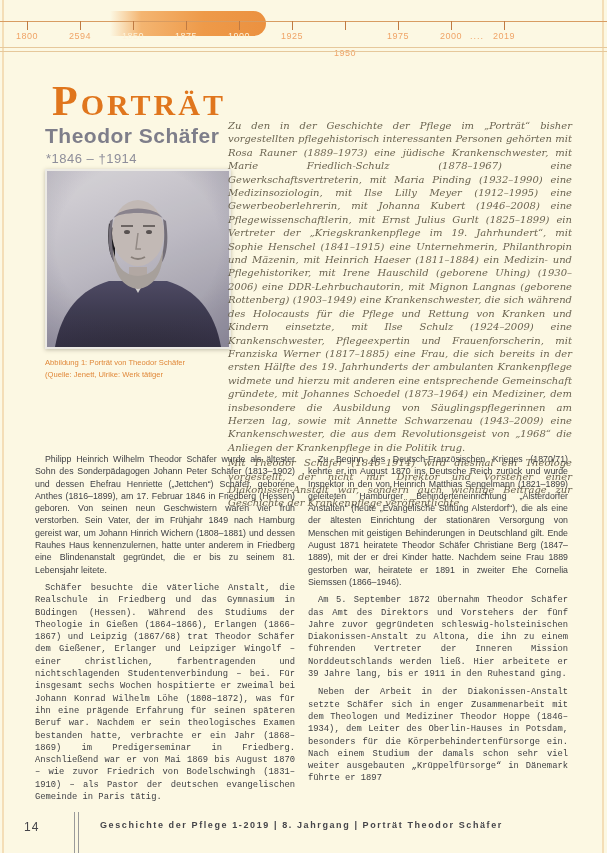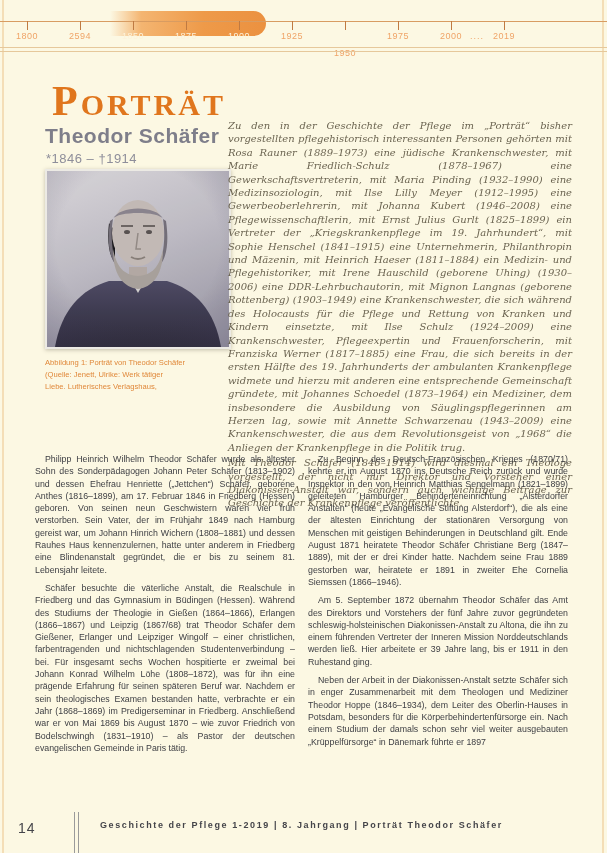--- a/index.html
+++ b/index.html
@@ -48,25 +48,25 @@
          font-family:"DejaVu Serif",serif;font-style:italic;
          font-size:10px;line-height:13.4px;color:#6a6350;text-align:justify;margin-top:40px;}
   #intro p{margin:0;}
   #intro p + p{margin-top:2px;}
 
   
   .col{position:absolute;top:453px;width:260px;font-size:8.8px;line-height:12.3px;
        color:#3d3e43;text-align:justify;}
   #col-left{left:35px;} #col-right{left:308px;}
   .col p{margin:0;text-indent:10px;}
-  .col p + p{margin-top:6px;}
+  .col p + p{margin-top:6px;font-family:Liberation Mono, monospace;}
 
   
   #footer{position:absolute;left:0;top:810px;width:607px;height:43px;}
-  #page-number{position:absolute;left:18px;top:10px;font-size:14px;color:#45454a;letter-spacing:1px;}
+  #page-number{position:absolute;left:24px;top:10px;font-size:12px;color:#45454a;letter-spacing:1px;}
   #footer-divider{position:absolute;left:74px;top:2px;bottom:0;width:3px;
                   border-left:1px solid #9a9a9a;border-right:1px solid #9a9a9a;}
   #footer-text{position:absolute;left:100px;top:10px;font-size:9px;font-weight:bold;
                letter-spacing:1.6px;color:#45454a;white-space:nowrap;}
 </style>
 </head>
 <body>
 
 <div class="edge left"></div>
 <div class="edge right"></div>
@@ -149,21 +149,20 @@
     <path d="M91,62 L89,78 L94,78" fill="none" stroke="#948c84" stroke-width="1.5"></path>
     <path d="M84,86 Q91,90 98,86" fill="none" stroke="#877f76" stroke-width="2"></path>
     <rect width="182" height="176" fill="url(#vign)"></rect>
     <rect width="182" height="176" fill="rgba(125,115,160,0.07)"></rect>
   </svg>
 </figure>
 
 <div id="caption">
     <div>Abbildung 1: Porträt von Theodor Schäfer</div>
     <div>(Quelle: Jenett, Ulrike: Werk tätiger</div>
-    <div>Liebe. Lutherisches Verlagshaus,</div>
   </div>
 
 <div id="intro">
     <p>Zu den in der Geschichte der Pflege im „Porträt“ bisher vorgestellten pflegehistorisch interessanten Personen gehörten mit Rosa Rauner (1889–1973) eine jüdische Krankenschwester, mit Marie Friedlich-Schulz (1878–1967) eine Gewerkschaftsvertreterin, mit Maria Pinding (1932–1990) eine Medizinsoziologin, mit Ilse Lilly Meyer (1912–1995) eine Gewerbeoberlehrerin, mit Johanna Kubert (1946–2008) eine Pflegewissenschaftlerin, mit Ernst Julius Gurlt (1825–1899) ein Vertreter der „Kriegskrankenpflege im 19. Jahrhundert“, mit Sophie Henschel (1841–1915) eine Unternehmerin, Philanthropin und Mäzenin, mit Heinrich Haeser (1811–1884) ein Medizin- und Pflegehistoriker, mit Irene Hauschild (geborene Uhing) (1930–2006) eine DDR-Lehrbuchautorin, mit Mignon Langnas (geborene Rottenberg) (1903–1949) eine Krankenschwester, die sich während des Holocausts für die Pflege und Rettung von Kranken und Kindern einsetzte, mit Ilse Schulz (1924–2009) eine Krankenschwester, Pflegeexpertin und Frauenforscherin, mit Franziska Werner (1817–1885) eine Frau, die sich bereits in der ersten Hälfte des 19. Jahrhunderts der ambulanten Krankenpflege widmete und hierzu mit anderen eine entsprechende Gemeinschaft gründete, mit Johannes Schoedel (1873–1964) ein Mediziner, dem insbesondere die Ausbildung von Säuglingspflegerinnen am Herzen lag, sowie mit Annette Schwarzenau (1943–2009) eine Krankenschwester, die aus dem Revolutionsgeist von „1968“ die Anliegen der Krankenpflege in die Politik trug.</p>
     <p>Mit Theodor Schäfer (1846–1914) wird diesmal ein Theologe vorgestellt, der nicht nur Direktor und Vorsteher einer Diakonissen-Anstalt war, sondern auch wichtige Beiträge zur Geschichte der Krankenpflege veröffentlichte.</p>
   </div>
 
 <div class="col" id="col-left">
     <p>Philipp Heinrich Wilhelm Theodor Schäfer wurde als ältester Sohn des Sonderpädagogen Johann Peter Schäfer (1813–1902) und dessen Ehefrau Henriette („Jettchen“) Schäfer, geborene Anthes (1816–1899), am 17. Februar 1846 in Friedberg (Hessen) geboren. Von seinen neun Geschwistern waren vier früh verstorben. Sein Vater, der im Frühjahr 1849 nach Hamburg gereist war, um Johann Hinrich Wichern (1808–1881) und dessen Rauhes Haus kennenzulernen, hatte unter anderem in Friedberg eine Blindenanstalt gegründet, die er bis zu seinem 81. Lebensjahr leitete.</p>
     <p>Schäfer besuchte die väterliche Anstalt, die Realschule in Friedberg und das Gymnasium in Büdingen (Hessen). Während des Studiums der Theologie in Gießen (1864–1866), Erlangen (1866–1867) und Leipzig (1867/68) trat Theodor Schäfer dem Gießener, Erlanger und Leipziger Wingolf – einer christlichen, farbentragenden und nichtschlagenden Studentenverbindung – bei. Für insgesamt sechs Wochen hospitierte er zweimal bei Johann Konrad Wilhelm Löhe (1808–1872), was für ihn eine prägende Erfahrung für seinen späteren Beruf war. Nachdem er sein theologisches Examen bestanden hatte, verbrachte er ein Jahr (1868–1869) im Predigerseminar in Friedberg. Anschließend war er von Mai 1869 bis August 1870 – wie zuvor Friedrich von Bodelschwingh (1831–1910) – als Pastor der deutschen evangelischen Gemeinde in Paris tätig.</p>

